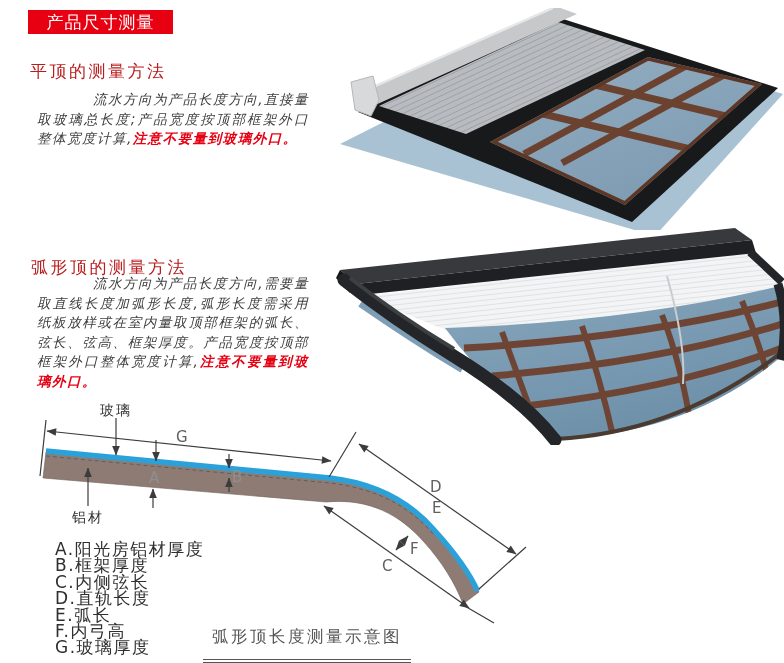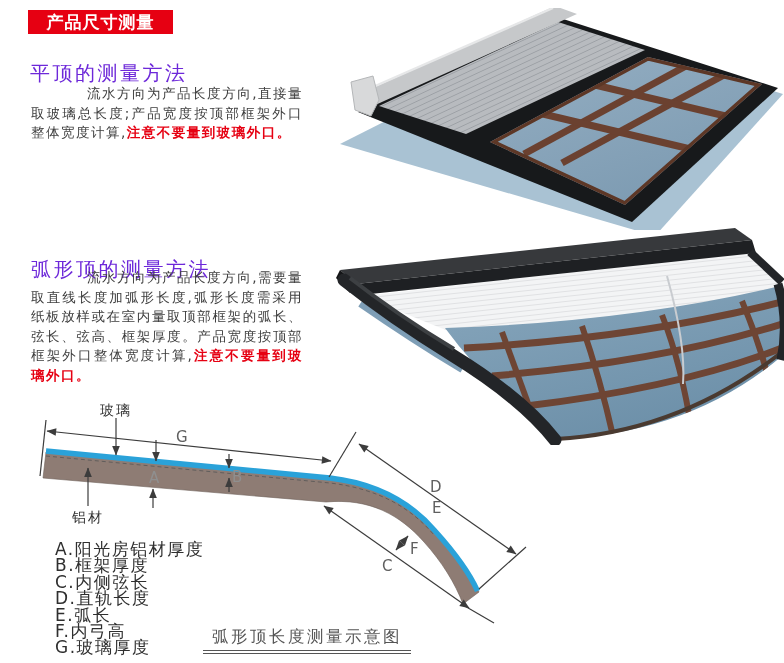--- a/index.html
+++ b/index.html
@@ -4,41 +4,41 @@
 <style>
   html,body{margin:0;padding:0;}
   body{
     width:784px;height:663px;position:relative;background:#ffffff;overflow:hidden;
     font-family:"DejaVu Sans","Liberation Sans",sans-serif;
   }
   .abs{position:absolute;}
   
   .title-box{
     left:28px;top:10px;width:145px;height:24px;background:#e60012;color:#fff;
-    font-size:17px;font-weight:bold;line-height:24px;text-align:center;letter-spacing:1px;
+    font-size:17px;font-weight:normal;line-height:24px;text-align:center;letter-spacing:1px;
   }
   
   .sec-heading{
-    color:#6d28d9;font-size:20px;letter-spacing:2.5px;white-space:nowrap;
+    color:#b91c1c;font-size:17px;letter-spacing:2.5px;white-space:nowrap;
   }
   .sec-body{
     color:#3d3d3d;font-size:13.5px;line-height:19.6px;letter-spacing:1.5px;
-    text-indent:56px;text-align:justify;margin:0;
+    text-indent:56px;text-align:justify;margin:6px;font-style:italic;
   }
   .warn{color:#e60012;font-weight:bold;}
   #p1-head{left:30px;top:60px;}
   #p1-body{left:31px;top:84px;width:272px;}
   #p2-head{left:31px;top:236px;margin-top:20px;}
   #p2-body{left:31px;top:268px;width:272px;}
   
   .legend{left:55px;top:541px;color:#2f2f2f;font-size:17px;line-height:16.4px;letter-spacing:1.5px;}
   
   .caption{
     left:203px;top:626px;width:208px;text-align:center;color:#555;
-    font-size:16.5px;letter-spacing:2.5px;padding-bottom:2px;
+    font-size:16.5px;letter-spacing:2.5px;padding-bottom:11px;
     border-bottom:4px double #555;white-space:nowrap;
   }
   svg{display:block;}
   svg text{font-family:"DejaVu Sans","Liberation Sans",sans-serif;}
   .dimlabel{font-size:15px;fill:#5f5f5f;}
   .dimlabel-light{font-size:15px;fill:#8f8f8f;}
   .cjk-label{font-size:14px;fill:#303030;letter-spacing:2px;}
 </style>
 </head>
 <body>

